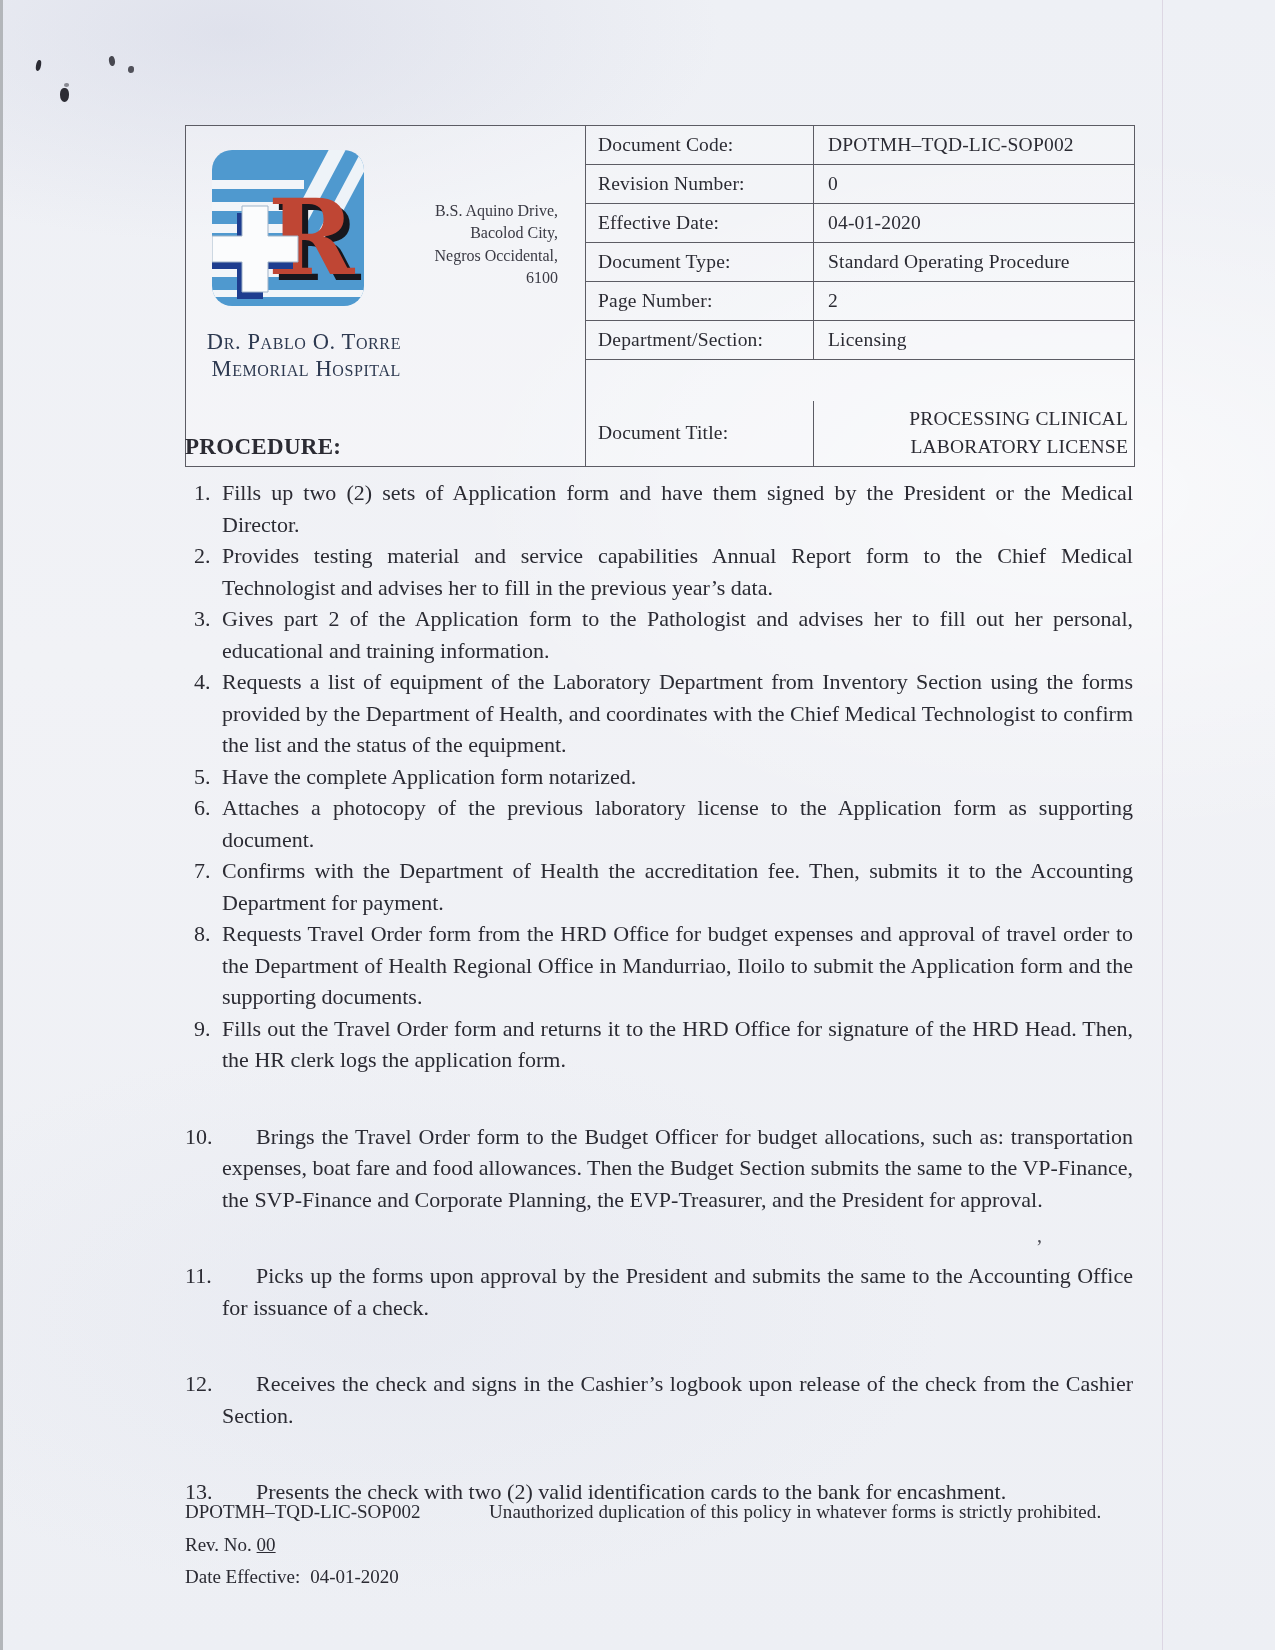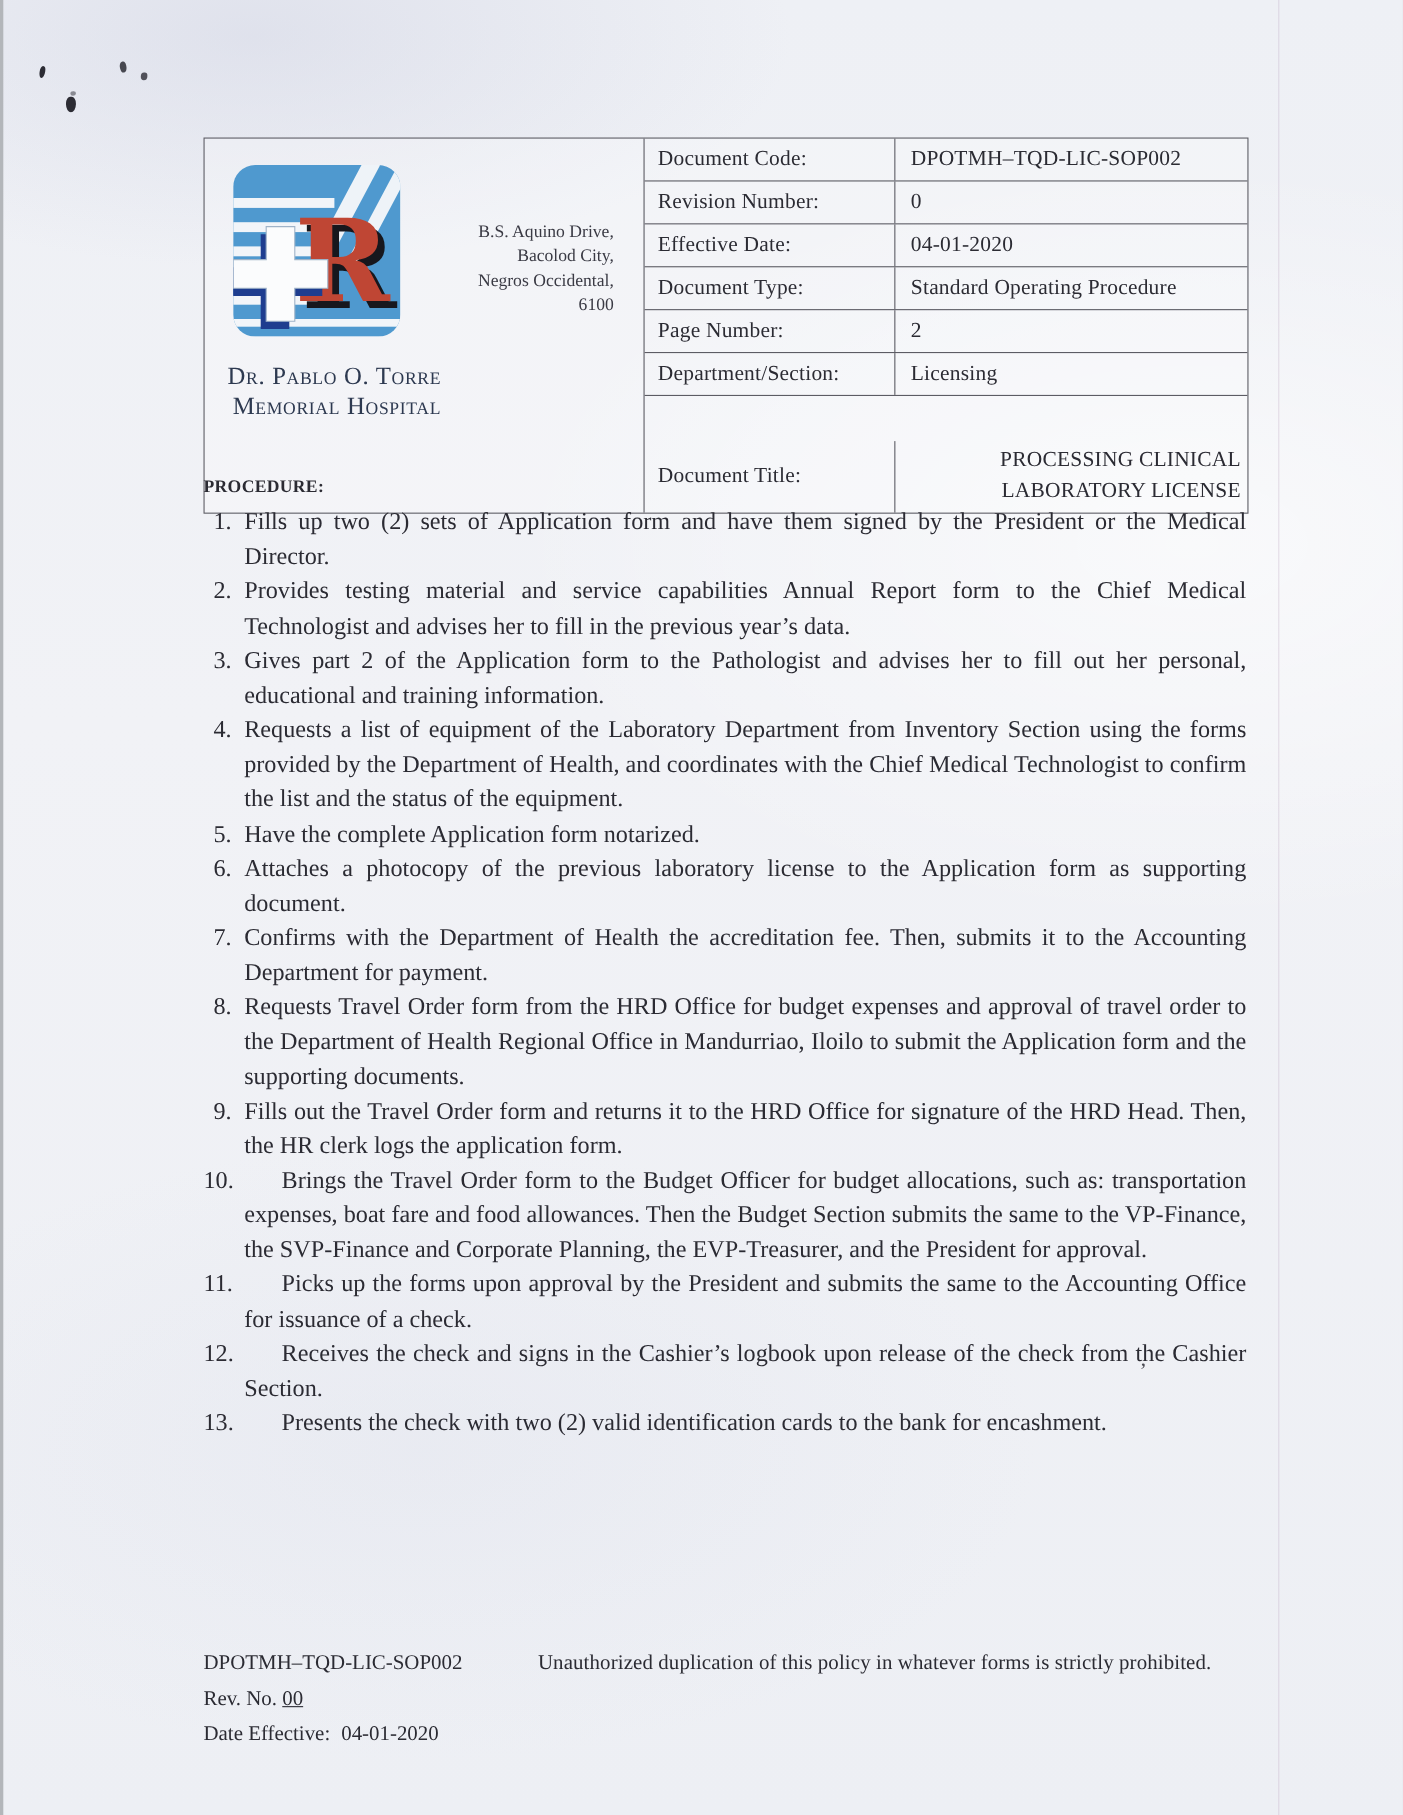--- a/index.html
+++ b/index.html
@@ -52,27 +52,27 @@
     position:absolute;left:0;top:202px;width:215px;
     text-align:right;
     font-variant:small-caps;
     font-size:22.5px;line-height:1.22;
     color:#2d3950;letter-spacing:.6px;
   }
   .hospital-name span{display:block;}
 
   
   .procedure{position:absolute;left:185px;top:434px;width:948px;}
-  .proc-heading{font-weight:bold;font-size:16px;letter-spacing:.3px;margin-bottom:6px;}
+  .proc-heading{font-weight:bold;font-size:23px;letter-spacing:.3px;margin-bottom:17px;}
   ol.steps{list-style:none;margin:0;padding:0;}
   li.step{position:relative;padding-left:37px;font-size:22px;line-height:31.5px;}
   li.step .num{position:absolute;left:9px;top:0;}
   li.step .txt{display:block;text-align:justify;}
   li.step.two-digit .num{left:0;}
-  li.step.two-digit .txt{text-indent:34px;}
+  li.step.two-digit .txt{text-indent:34px;margin-top:45px;}
 
   .stray-mark{position:absolute;left:1036px;top:1236px;font-size:20px;color:#4a4a52;}
 
   
   .footer{position:absolute;left:185px;top:1496px;width:948px;font-size:19px;line-height:32.5px;}
   .footer-notice{position:absolute;left:304px;top:0;letter-spacing:.1px;}
   .u{text-decoration:underline;margin-top:12px;}
   .footer-left div{white-space:nowrap;}
   .date-gap{display:inline-block;width:10px;}
 </style>

